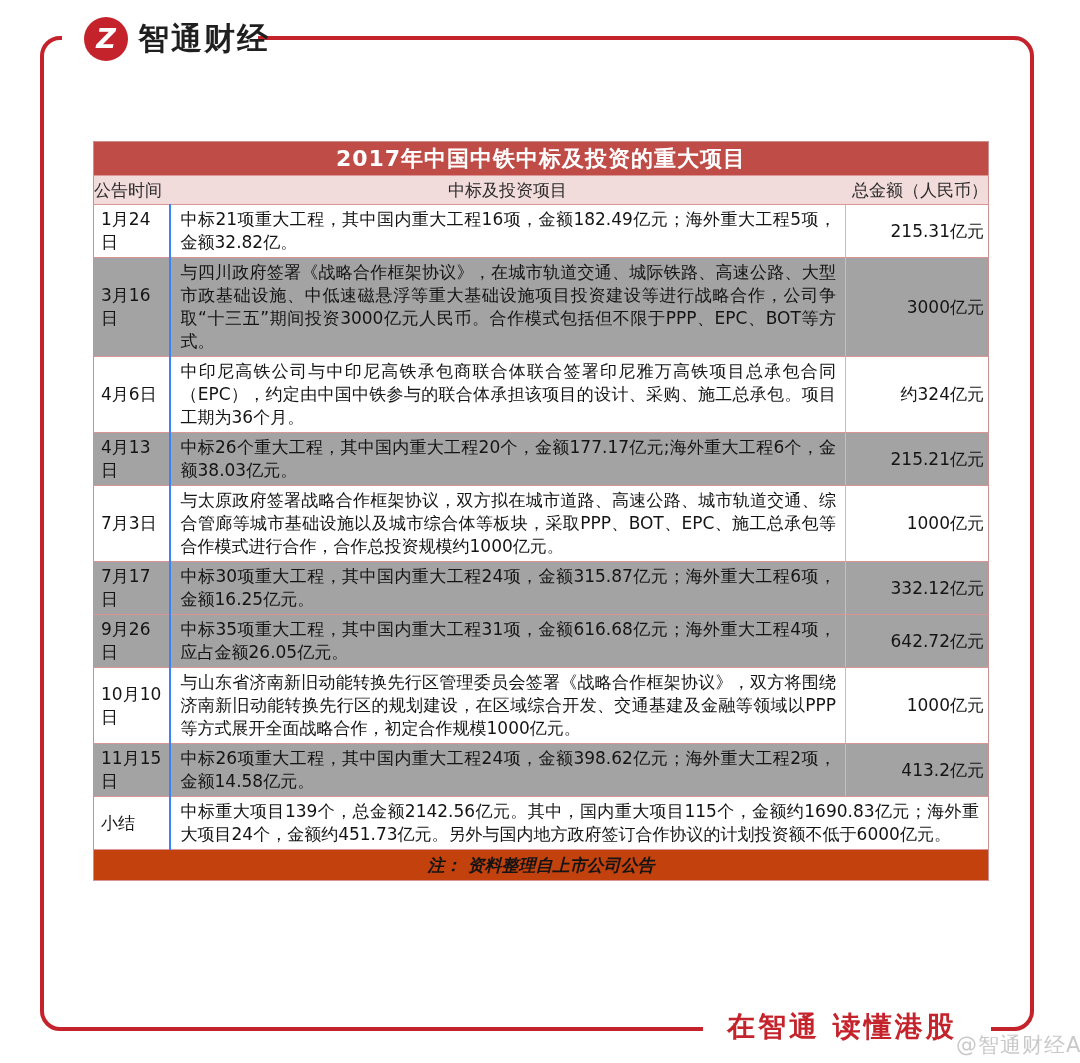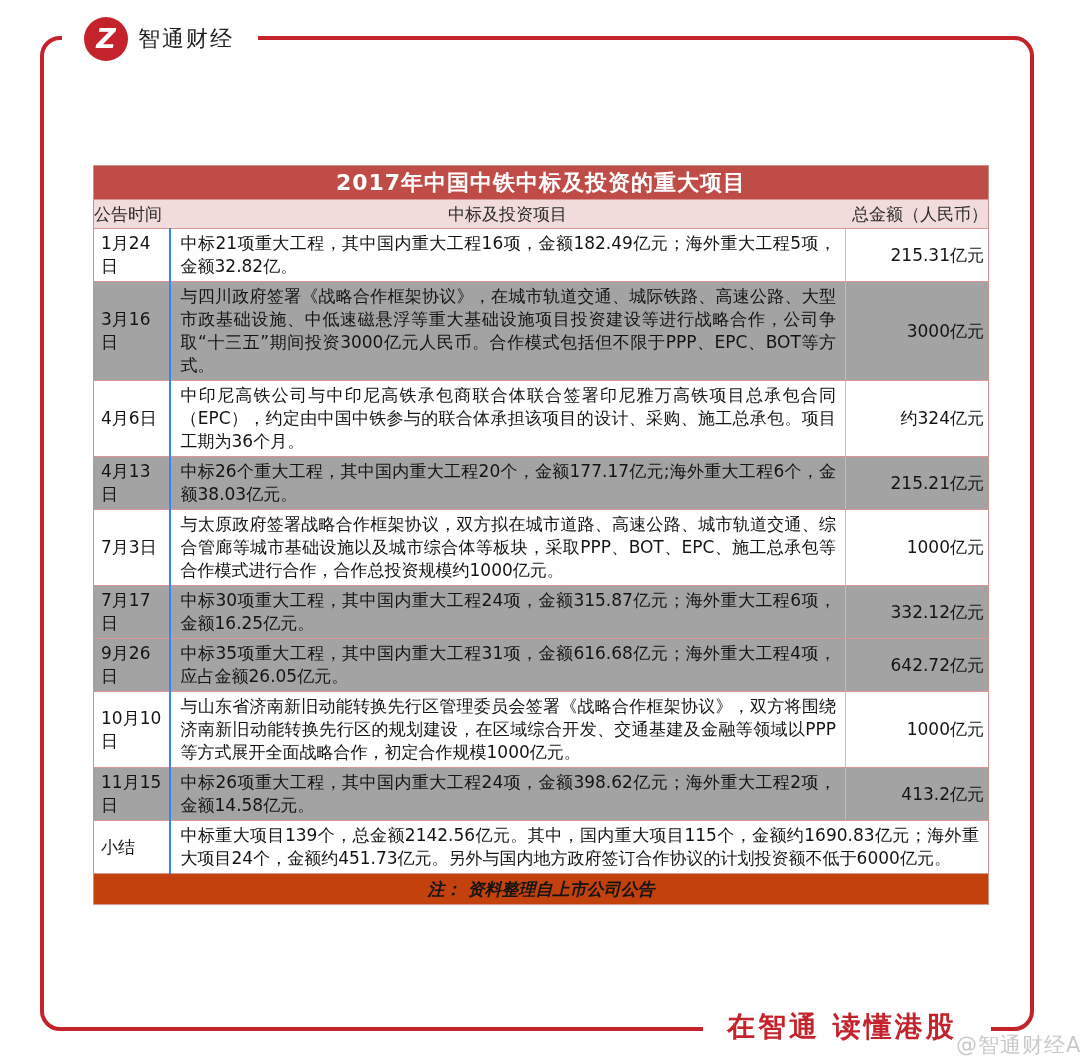--- a/index.html
+++ b/index.html
@@ -12,24 +12,24 @@
   .frame-gap{position:absolute;background:#ffffff;}
   .gap-top{left:62px;top:26px;width:196px;height:22px;}
   .gap-bottom{left:703px;top:1016px;width:288px;height:28px;}
 
   
   .brand{position:absolute;left:84px;top:17px;display:flex;align-items:center;gap:10px;}
   .logo-circle{width:44px;height:44px;border-radius:50%;background:#C5232C;
                display:flex;align-items:center;justify-content:center;}
   .logo-glyph{color:#ffffff;font-size:27px;font-weight:bold;font-style:italic;
               line-height:1;transform:translateY(-1px);}
-  .brand-name{font-size:22px;font-weight:400;color:#1f1f1f;letter-spacing:2px;}
+  .brand-name{font-size:31px;font-weight:700;color:#1f1f1f;letter-spacing:2px;}
 
   
-  .tbl-wrap{position:absolute;left:93px;top:165px;width:895px;}
+  .tbl-wrap{position:absolute;left:93px;top:141px;width:895px;}
   table{width:895px;border-collapse:collapse;table-layout:fixed;
         border:1px solid #C9908E;}
   .title-bar{background:#C04C48;color:#ffffff;font-size:22px;font-weight:bold;
              text-align:center;height:31px;padding:1px 0;letter-spacing:1px;}
   thead .col-h{background:#F2DCDB;color:#2b2b2b;font-size:17px;font-weight:500;
                height:26px;padding:1px 0;border-top:1px solid #D99694;border-bottom:1px solid #D99694;}
   .h-date{text-align:left;padding-left:8px;}
   .h-project{text-align:center;}
   .h-amount{text-align:right;padding-right:8px;margin-top:40px;}
 

